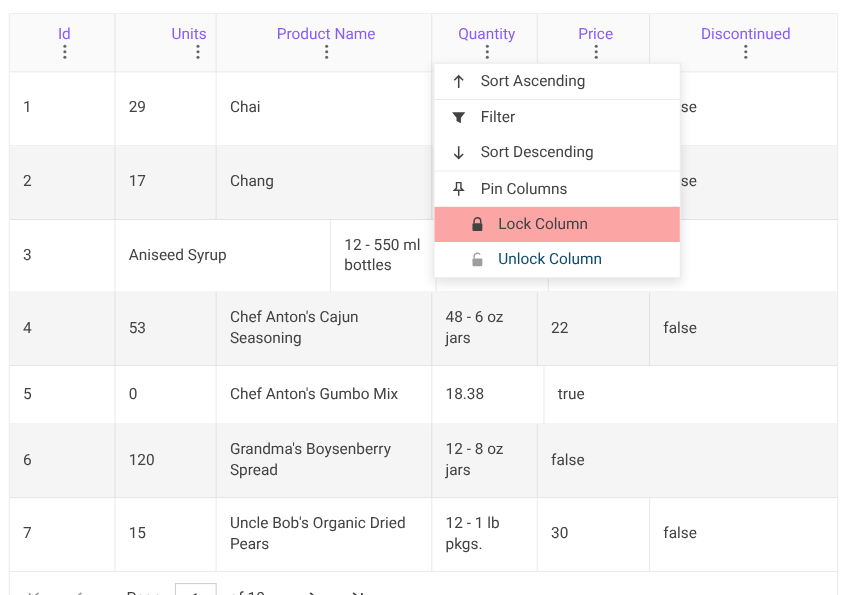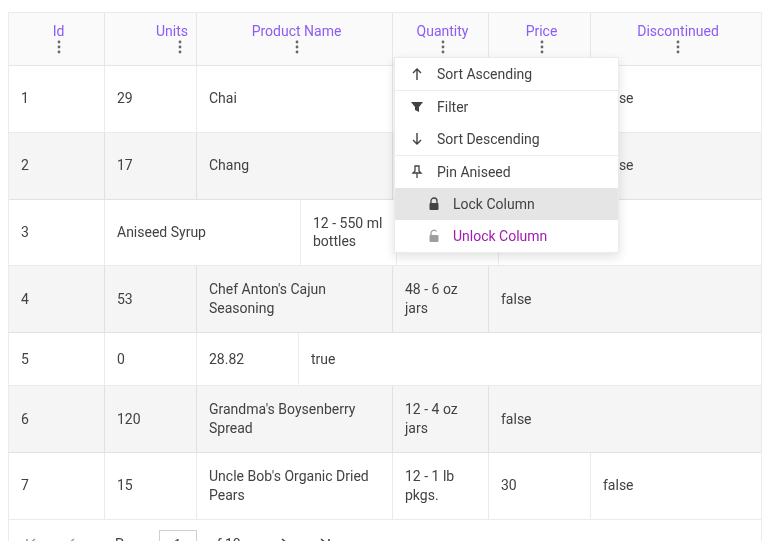--- a/index.html
+++ b/index.html
@@ -95,22 +95,22 @@
   .ctx-item {
     display: flex;
     align-items: center;
     gap: 12px;
     padding: 8px 14px;
     min-height: 32px;
     cursor: pointer;
     color: #424242;
   }
   .ctx-item.sep-above { border-top: 1px solid rgba(0,0,0,0.08); }
-  .ctx-item.hover { background: #e5e5e5; }
-  .ctx-item.disabled { color: #a21caf; cursor: default; border-radius: 16px; }
+  .ctx-item.hover { background: #fca5a5; }
+  .ctx-item.disabled { color: #0c4a6e; cursor: default; border-radius: 16px; }
   .ctx-icon {
     width: 16px; height: 16px;
     display: flex; align-items: center; justify-content: center;
     flex-shrink: 0;
   }
   .ctx-icon.indent { margin-left: 18px; width: 14px; }
   svg { display: block; }
 </style>
 </head>
 <body>
@@ -202,33 +202,35 @@
         <div class="cell col-name">Aniseed Syrup</div>
         <div class="cell col-qty">12 - 550 ml bottles</div>
         <div class="cell col-price">10</div>
         <div class="cell col-disc">false</div>
       </div>
       <div class="row alt">
         <div class="cell col-id">4</div>
         <div class="cell col-units">53</div>
         <div class="cell col-name">Chef Anton's Cajun Seasoning</div>
         <div class="cell col-qty">48 - 6 oz jars</div>
+        <div class="cell col-price">22</div>
         <div class="cell col-disc">false</div>
       </div>
       <div class="row">
         <div class="cell col-id">5</div>
         <div class="cell col-units">0</div>
-        <div class="cell col-price">28.82</div>
+        <div class="cell col-name">Chef Anton's Gumbo Mix</div>
+        <div class="cell col-price">18.38</div>
         <div class="cell col-disc">true</div>
       </div>
       <div class="row alt">
         <div class="cell col-id">6</div>
         <div class="cell col-units">120</div>
         <div class="cell col-name">Grandma's Boysenberry Spread</div>
-        <div class="cell col-qty">12 - 4 oz jars</div>
+        <div class="cell col-qty">12 - 8 oz jars</div>
         <div class="cell col-disc">false</div>
       </div>
       <div class="row">
         <div class="cell col-id">7</div>
         <div class="cell col-units">15</div>
         <div class="cell col-name">Uncle Bob's Organic Dried Pears</div>
         <div class="cell col-qty">12 - 1 lb pkgs.</div>
         <div class="cell col-price">30</div>
         <div class="cell col-disc">false</div>
       </div>
@@ -288,21 +290,21 @@
         </svg>
     </span>
     <span>Sort Descending</span>
   </div>
   <div class="ctx-item sep-above">
     <span class="ctx-icon">
       <svg width="14" height="14" viewBox="0 0 14 14">
           <path d="M5 1h4v5l2 2H3l2-2V1zM7 8v5" fill="none" stroke="#424242" stroke-width="1.3"></path>
         </svg>
     </span>
-    <span>Pin Aniseed</span>
+    <span>Pin Columns</span>
   </div>
   <div class="ctx-item hover">
     <span class="ctx-icon indent">
       <svg width="12" height="14" viewBox="0 0 12 14">
           <path d="M3 6V4a3 3 0 016 0v2" fill="none" stroke="#424242" stroke-width="1.3"></path>
           <rect x="1.5" y="6" width="9" height="7" rx="1" fill="#424242"></rect>
         </svg>
     </span>
     <span>Lock Column</span>
   </div>

